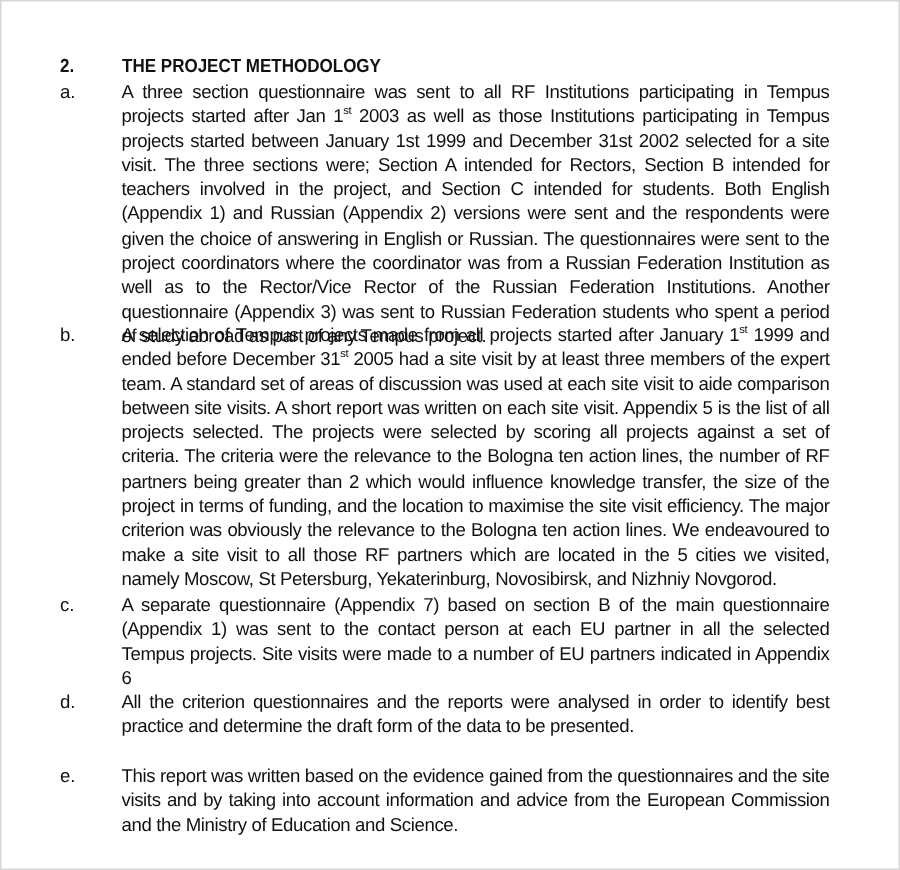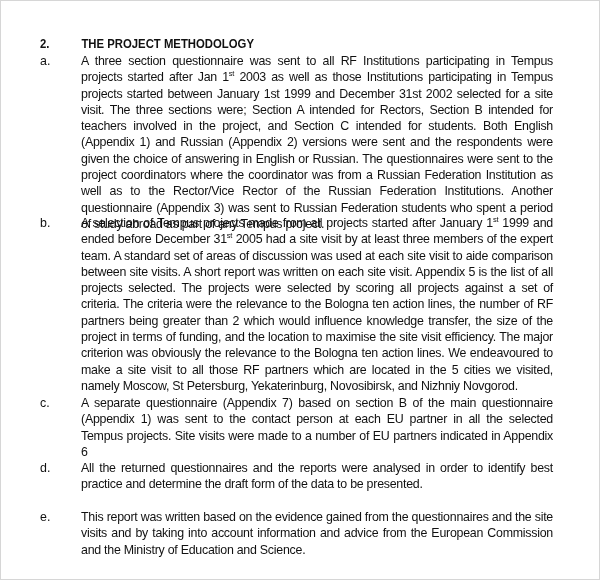--- a/index.html
+++ b/index.html
@@ -51,21 +51,21 @@
     <div class="body"><span>A selection of Tempus projects made from all projects started after January 1</span><sup>st</sup><span> 1999 and ended before December 31</span><sup>st</sup><span> 2005 had a site visit by at least three members of the expert team. A standard set of areas of discussion was used at each site visit to aide comparison between site visits. A short report was written on each site visit. Appendix 5 is the list of all projects selected. The projects were selected by scoring all projects against a set of criteria. The criteria were the relevance to the Bologna ten action lines, the number of RF partners being greater than 2 which would influence knowledge transfer, the size of the project in terms of funding, and the location to maximise the site visit efficiency. The major criterion was obviously the relevance to the Bologna ten action lines.  We endeavoured to make a site visit to all those RF partners which are located in the 5 cities we visited, namely Moscow, St Petersburg, Yekaterinburg, Novosibirsk, and Nizhniy Novgorod.</span></div>
   </div>
 
   <div class="item" style="top:394px">
     <span class="marker">c.</span>
     <div class="body">A separate questionnaire (Appendix 7) based on section B of the main questionnaire (Appendix 1) was sent to the contact person at each EU partner in all the selected Tempus projects. Site visits were made to a number of EU partners indicated in Appendix 6</div>
   </div>
 
   <div class="item" style="top:459px">
     <span class="marker">d.</span>
-    <div class="body">All the returned questionnaires and the reports were analysed in order to identify best practice and determine the draft form of the data to be presented.</div>
+    <div class="body">All the criterion questionnaires and the reports were analysed in order to identify best practice and determine the draft form of the data to be presented.</div>
   </div>
 
   <div class="item" style="top:508px">
     <span class="marker">e.</span>
     <div class="body">This report was written based on the evidence gained from the questionnaires and the site visits and by taking into account information and advice from the European Commission and the Ministry of Education and Science.</div>
   </div>
 
 </div>
 
 </body></html>

